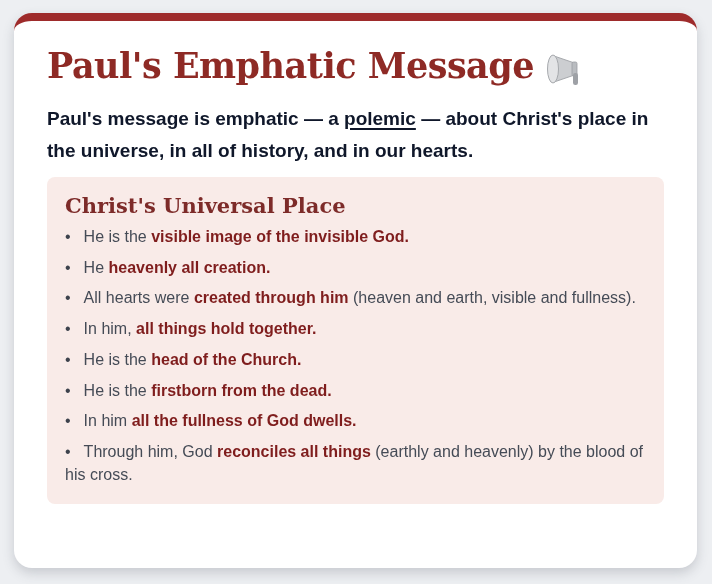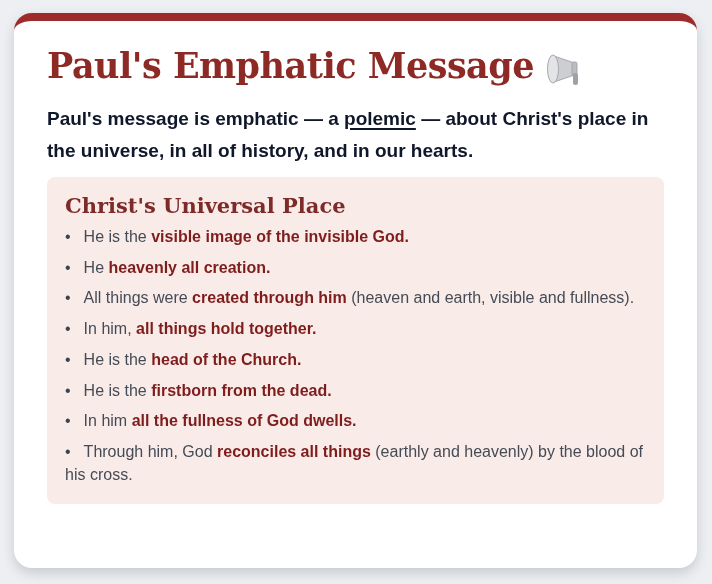--- a/index.html
+++ b/index.html
@@ -97,21 +97,21 @@
       </span>
     </h1>
 
     <p class="intro" id="intro"><span>Paul's message is emphatic — a </span><span class="term">polemic</span><span> — about Christ's place in the universe, in all of history, and in our hearts.</span></p>
 
     <section class="panel">
       <h2 class="panel-heading">Christ's Universal Place</h2>
       <ul class="bullets" id="bullets">
           <li><span>He is the </span><b>visible image of the invisible God.</b></li>
           <li><span>He </span><b>heavenly all creation.</b></li>
-          <li><span>All things were </span><b>created through him</b><span> (heaven and earth, visible and fullness).</span></li>
+          <li><span>All hearts were </span><b>created through him</b><span> (heaven and earth, visible and fullness).</span></li>
           <li><span>In him, </span><b>all things hold together.</b></li>
           <li><span>He is the </span><b>head of the Church.</b></li>
           <li><span>He is the </span><b>firstborn from the dead.</b></li>
           <li><span>In him </span><b>all the fullness of God dwells.</b></li>
           <li><span>Through him, God </span><b>reconciles all things</b><span> (earthly and heavenly) by the blood of his cross.</span></li>
         </ul>
     </section>
   </div>
 </div>
 

